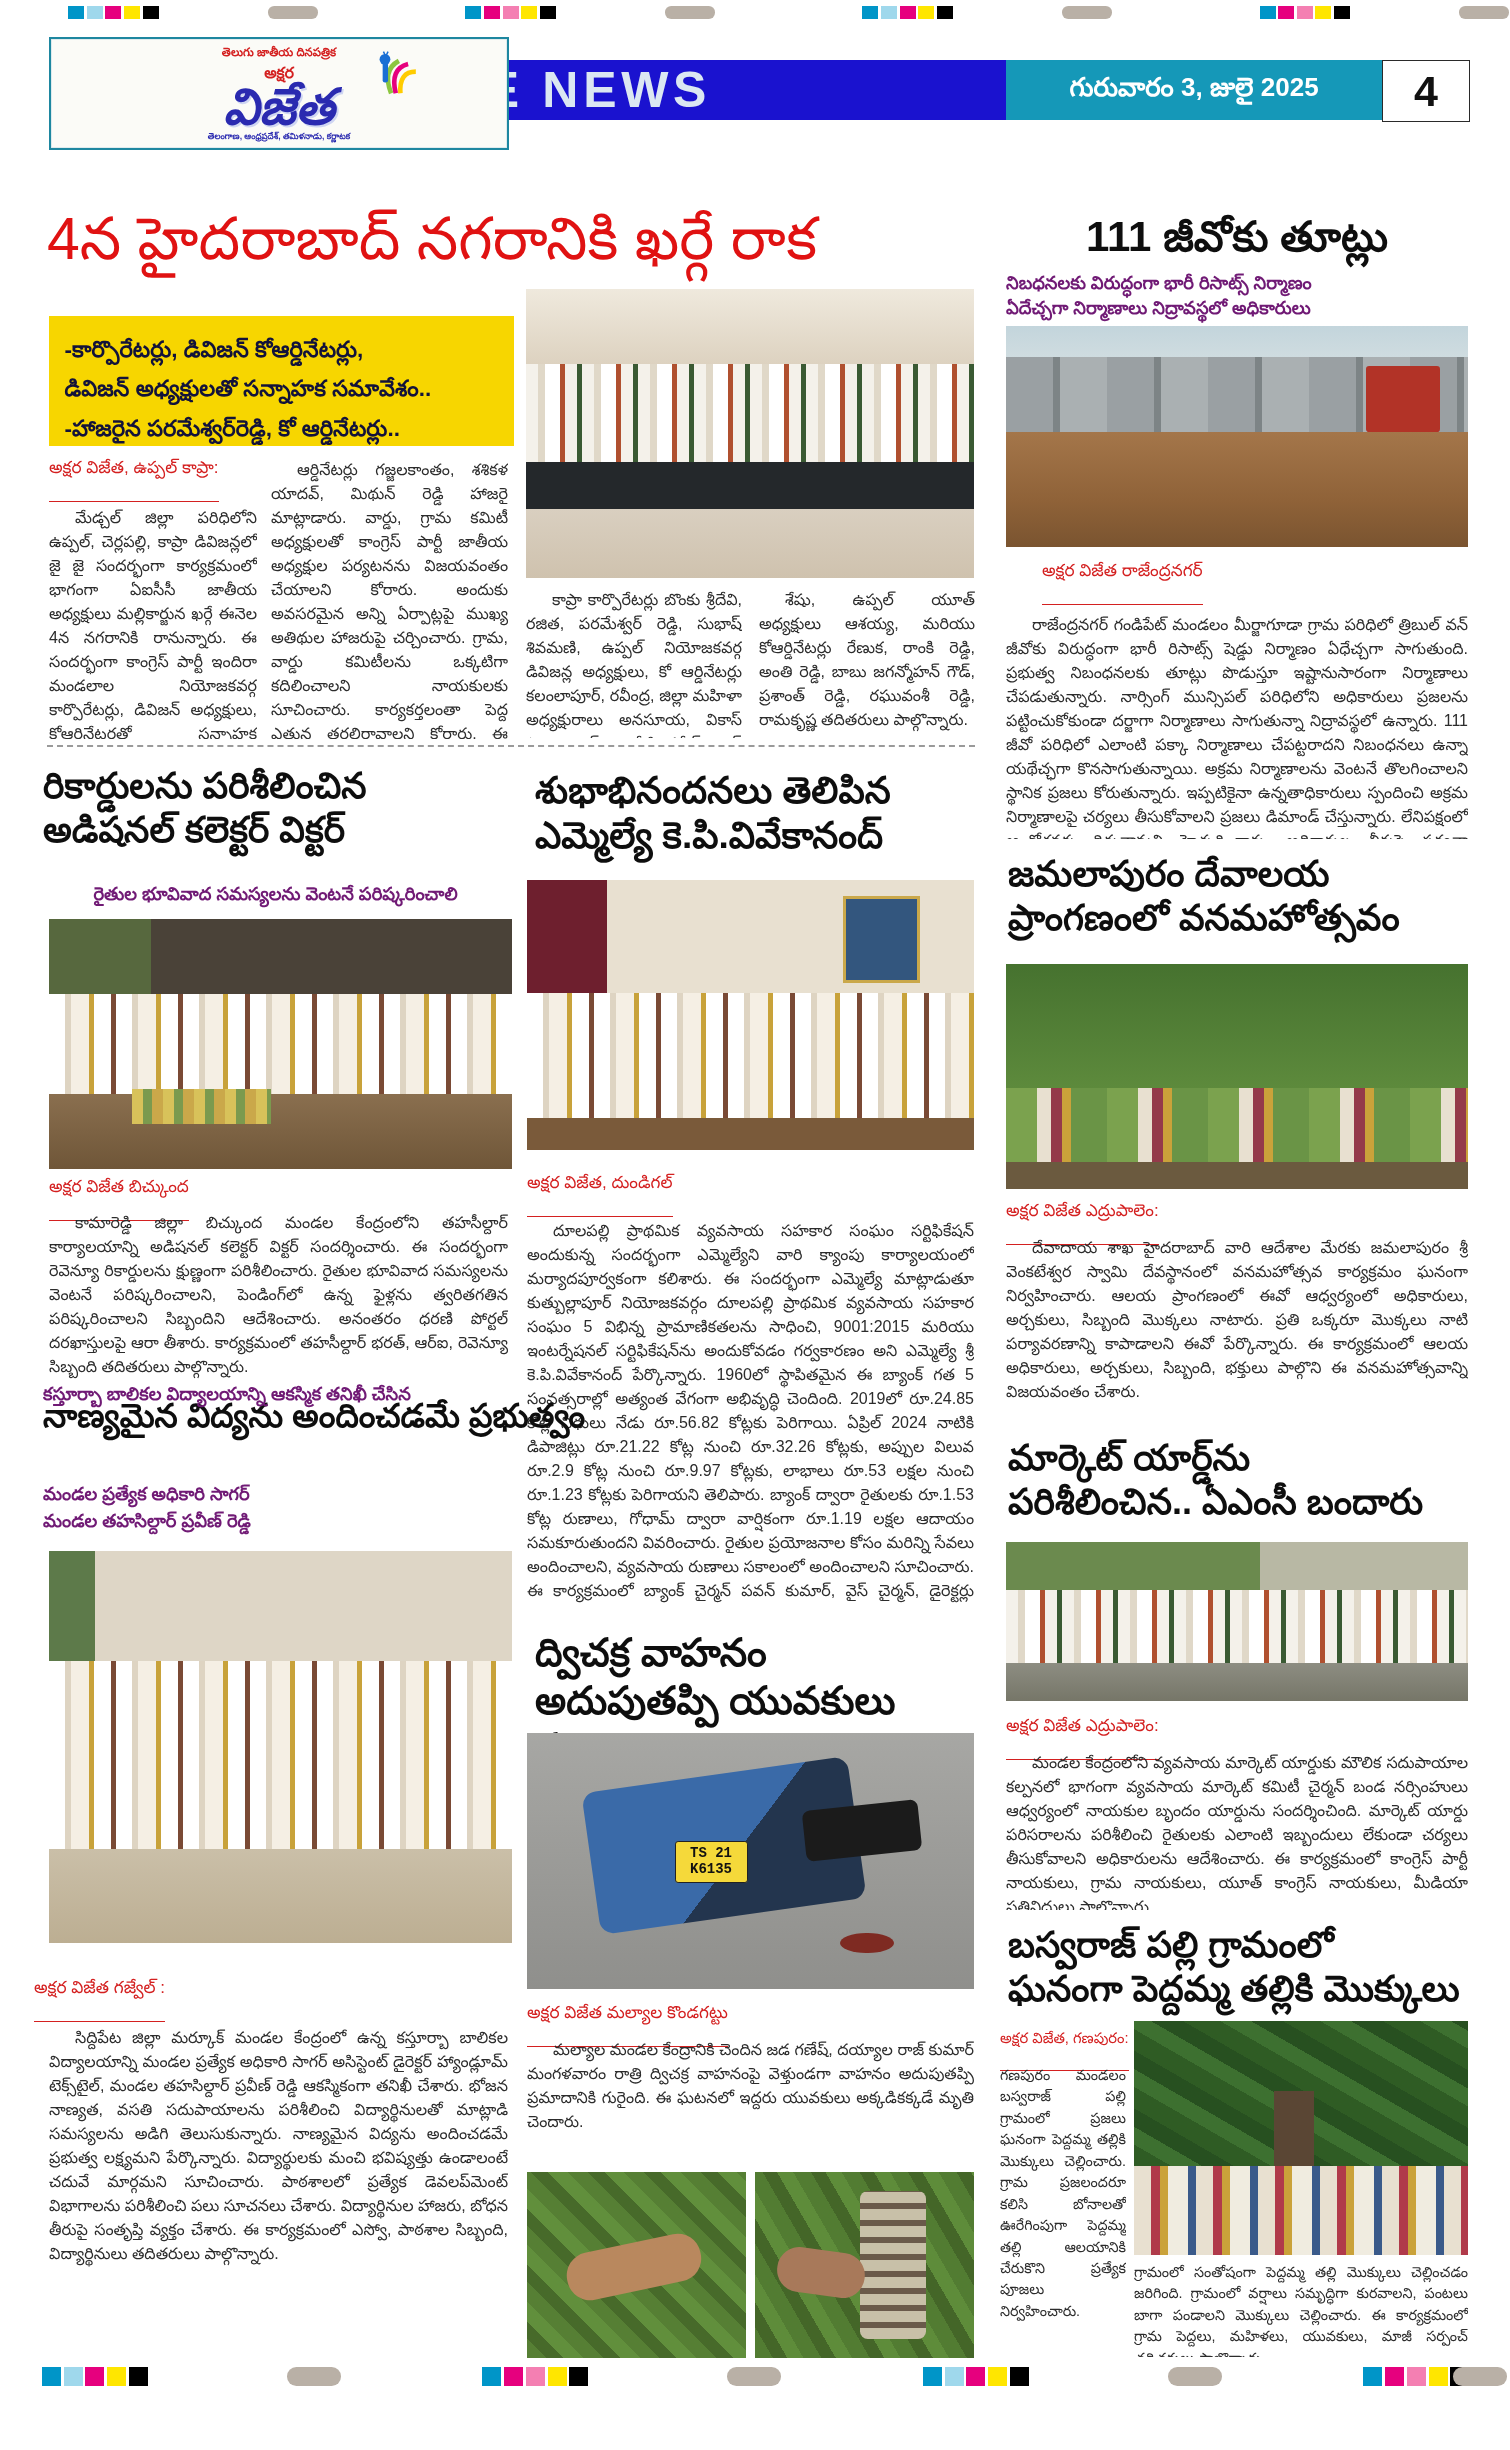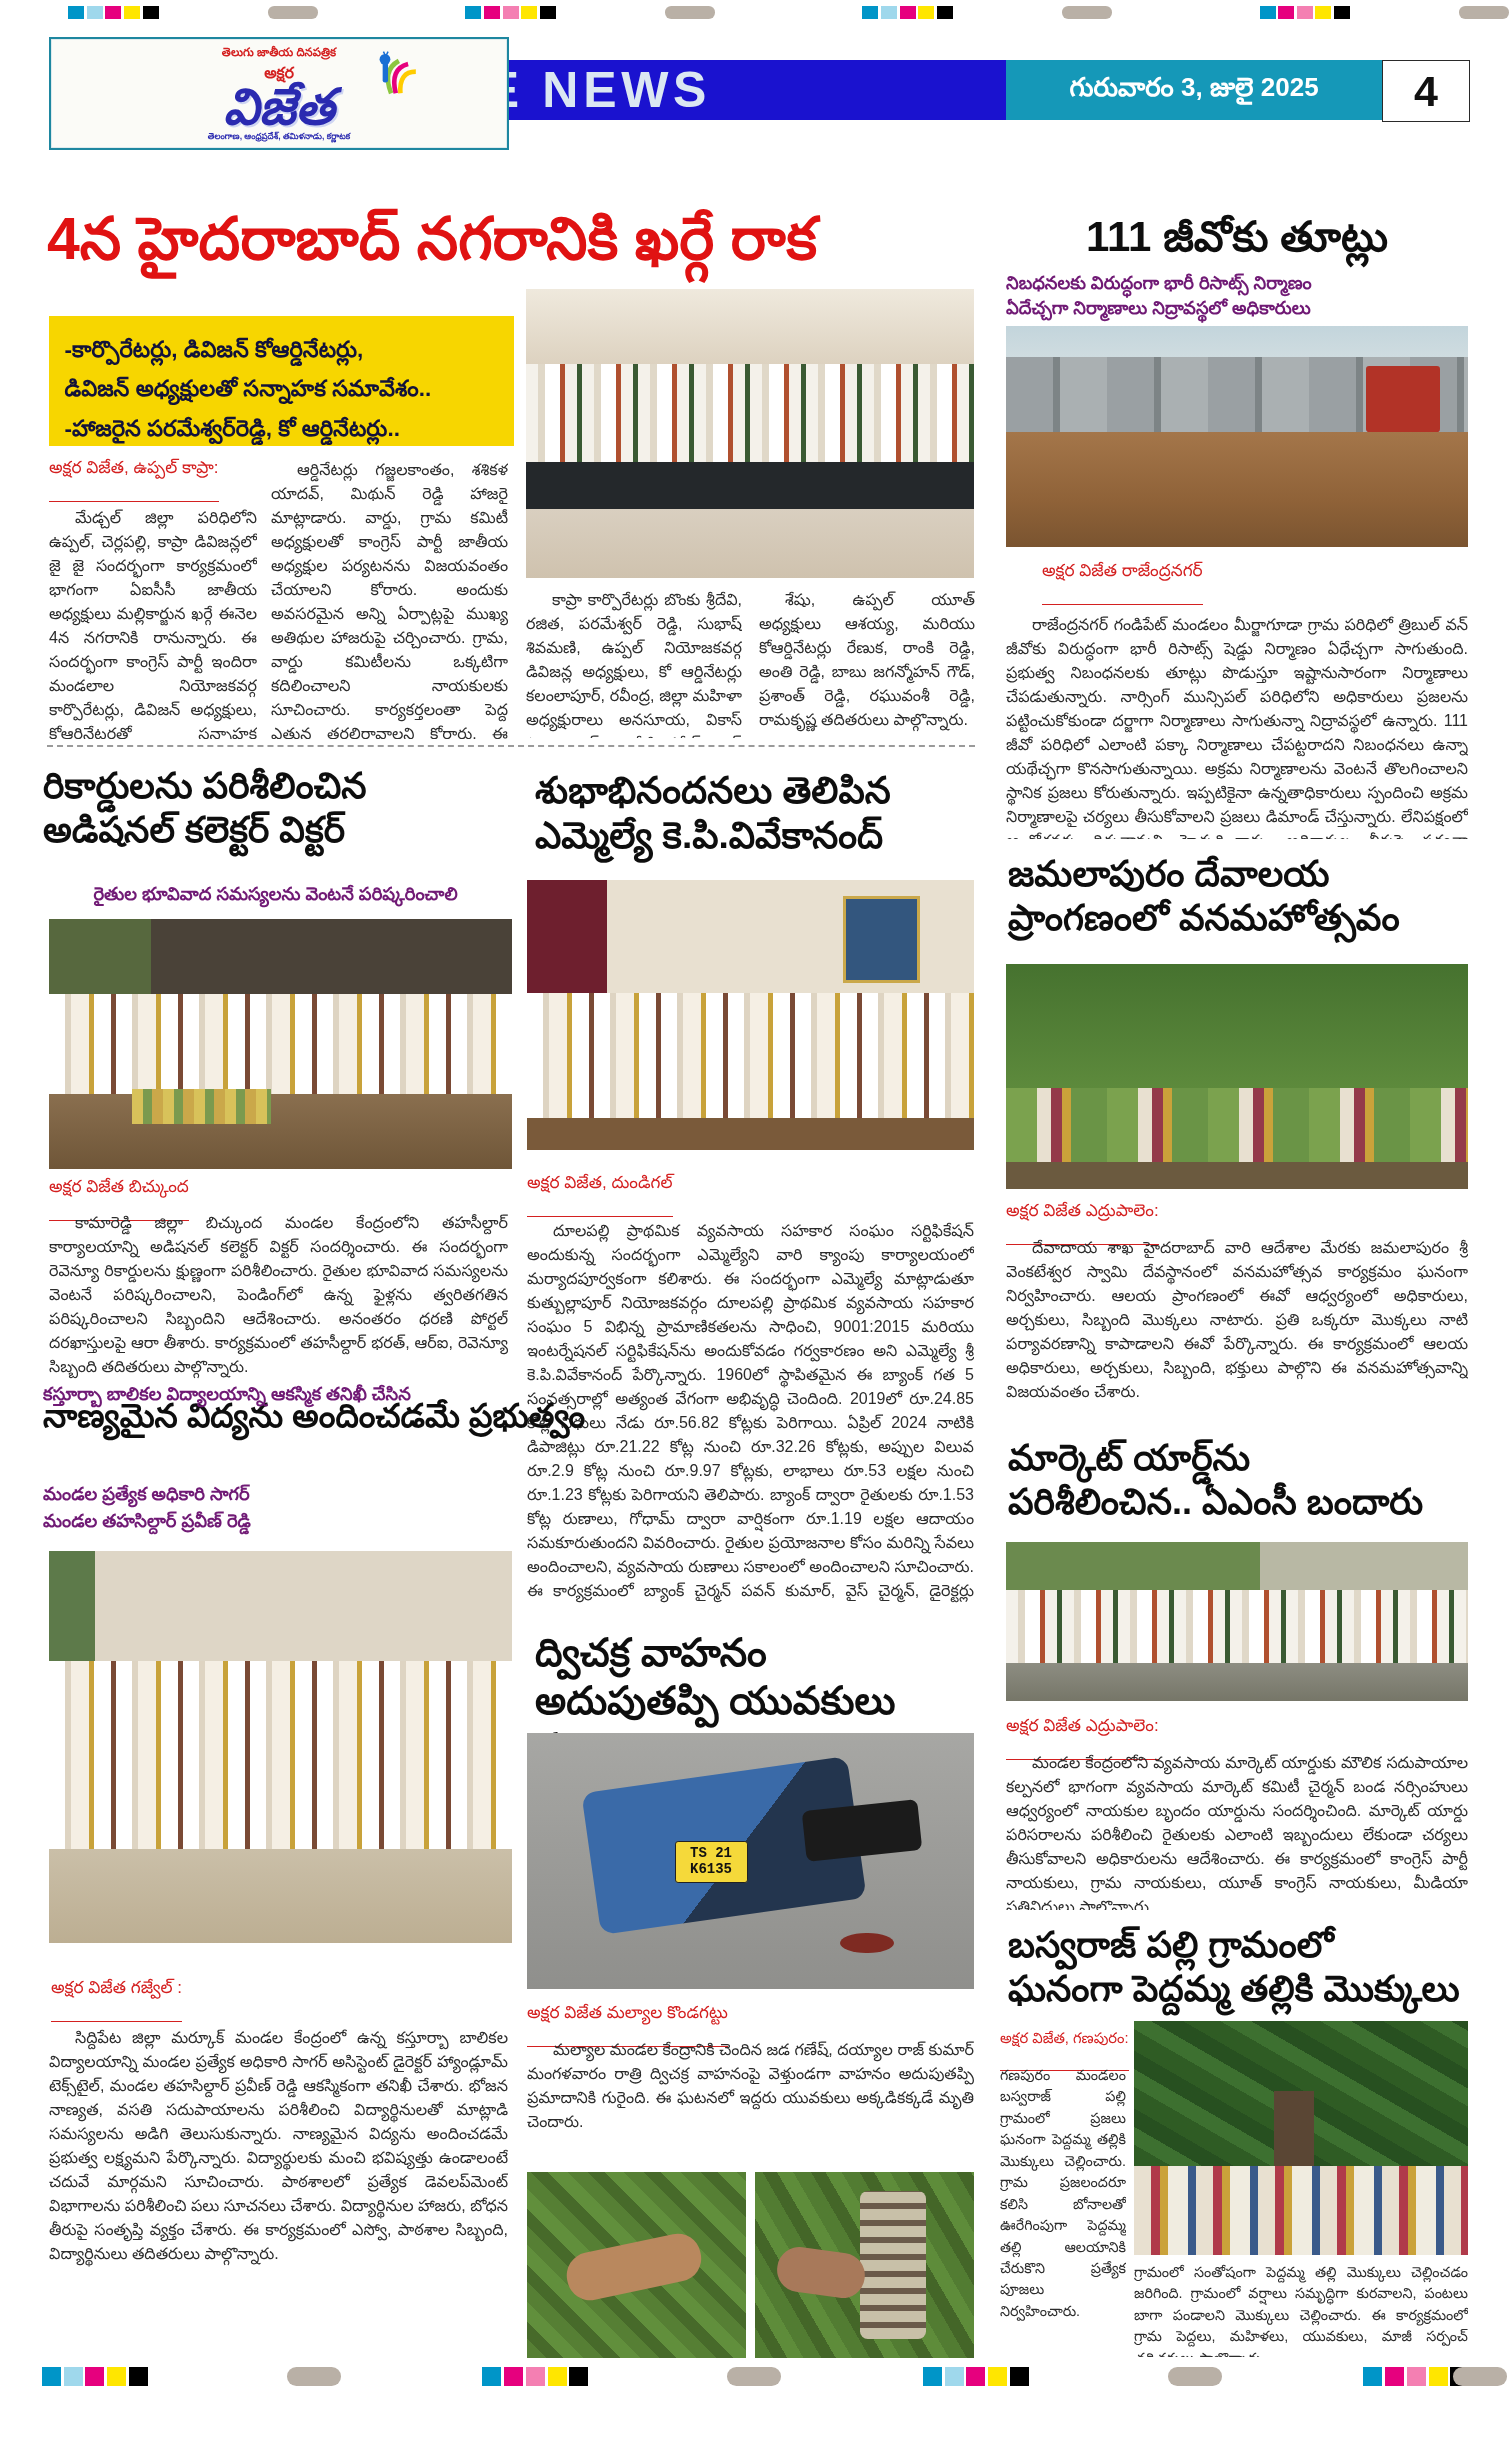--- a/index.html
+++ b/index.html
@@ -14,21 +14,21 @@
   .date-text{color:#ffffff;font-weight:800;font-size:26px;display:flex;align-items:center;justify-content:center;height:100%;}
   .pageno-box{background:#ffffff;border:1.6px solid #2a2a2a;display:flex;align-items:center;justify-content:center;}
   .pageno{font-size:43px;font-weight:900;color:#111;}
   .logo-box{background:#fbfbf7;border:2.3px solid #1e87a0;box-shadow:0 0 0 0.8px #d7e6ea inset;overflow:hidden;}
   .logo-tagline{color:#d42020;font-size:11.6px;font-weight:700;text-align:center;margin-top:6.2px;}
   .logo-akshara{color:#d42020;font-size:15.5px;font-weight:800;text-align:center;margin-top:1.6px;}
   .logo-brand{color:#2a2ab0;font-size:50px;font-weight:900;font-style:italic;text-align:center;line-height:45px;
               text-shadow:1.6px 1.6px 0 #cfd6f2;}
   .logo-footer{color:#2a2ab0;font-size:8.5px;font-weight:700;text-align:center;margin-top:1.6px;}
   
-  .hl-red{color:var(--red);font-weight:700;line-height:1.08;}
+  .hl-red{color:var(--red);font-weight:400;line-height:1.08;}
   .hl-black{color:#0e0e0e;font-weight:900;line-height:1.22;}
   .sub-red{color:#701a75;font-weight:700;}
   .byline{color:var(--byline);font-weight:400;font-size:17px;border-bottom:1.6px solid var(--byline);
           display:inline-block;padding-bottom:20px;}
   .body-text{font-size:16px;line-height:1.5;text-align:justify;color:#2c2c2c;overflow:hidden;}
   .body-text p{margin:0;text-indent:26px;}
   .highlight-box{background:var(--yellow);padding:14px 15.5px;}
   .highlight-line{color:#12123a;font-weight:700;font-size:22.5px;line-height:1.75;}
   .dashed-sep{border-top:2.3px dashed #9a9a9a;}
   
@@ -198,21 +198,21 @@
 
   <div class="abs hl-black" style="left:43px;top:1396px;width:469px;font-size:33px;white-space:nowrap;">నాణ్యమైన విద్యను అందించడమే ప్రభుత్వం</div>
   <div class="abs sub-red" style="left:43px;top:1384px;width:465px;font-size:18px;">కస్తూర్బా బాలికల విద్యాలయాన్ని ఆకస్మిక తనిఖీ చేసిన</div>
   <div class="abs sub-red" style="left:43px;top:1484px;width:465px;font-size:18px;">మండల ప్రత్యేక అధికారి సాగర్</div>
   <div class="abs sub-red" style="left:43px;top:1511px;width:465px;font-size:18px;">మండల తహసిల్దార్ ప్రవీణ్ రెడ్డి</div>
   <div class="abs photo" style="left:49px;top:1551px;width:463px;height:392px;">
     <div class="pz" style="top:0;height:40%;background:linear-gradient(90deg,#5d7a4a 0 10%,#ded6c6 10% 100%);"></div>
     <div class="pz crowd2" style="top:28%;height:48%;"></div>
     <div class="pz" style="top:76%;height:24%;background:linear-gradient(180deg,#cabfa8,#bcae92);"></div>
   </div>
-  <div class="abs" style="left:51px;top:1978px;text-align:right;">
+  <div class="abs" style="left:34px;top:1978px;text-align:right;">
     <span class="byline">అక్షర విజేత గజ్వేల్ :</span>
   </div>
   <div class="abs body-text" style="left:49px;top:2026px;width:459px;height:332px;">
     <p>సిద్దిపేట జిల్లా మర్కూక్ మండల కేంద్రంలో ఉన్న కస్తూర్బా బాలికల విద్యాలయాన్ని మండల ప్రత్యేక అధికారి సాగర్ అసిస్టెంట్ డైరెక్టర్ హ్యాండ్లూమ్ టెక్స్‌టైల్, మండల తహసిల్దార్ ప్రవీణ్ రెడ్డి ఆకస్మికంగా తనిఖీ చేశారు. భోజన నాణ్యత, వసతి సదుపాయాలను పరిశీలించి విద్యార్థినులతో మాట్లాడి సమస్యలను అడిగి తెలుసుకున్నారు. నాణ్యమైన విద్యను అందించడమే ప్రభుత్వ లక్ష్యమని పేర్కొన్నారు. విద్యార్థులకు మంచి భవిష్యత్తు ఉండాలంటే చదువే మార్గమని సూచించారు. పాఠశాలలో ప్రత్యేక డెవలప్‌మెంట్ విభాగాలను పరిశీలించి పలు సూచనలు చేశారు. విద్యార్థినుల హాజరు, బోధన తీరుపై సంతృప్తి వ్యక్తం చేశారు. ఈ కార్యక్రమంలో ఎస్వో, పాఠశాల సిబ్బంది, విద్యార్థినులు తదితరులు పాల్గొన్నారు.</p>
   </div>
 
   <div class="abs hl-black" style="left:535px;top:1629px;width:442px;font-size:39px;">
     <div>ద్విచక్ర వాహనం</div>
     <div>అదుపుతప్పి యువకులు మృతి</div>
   </div>

